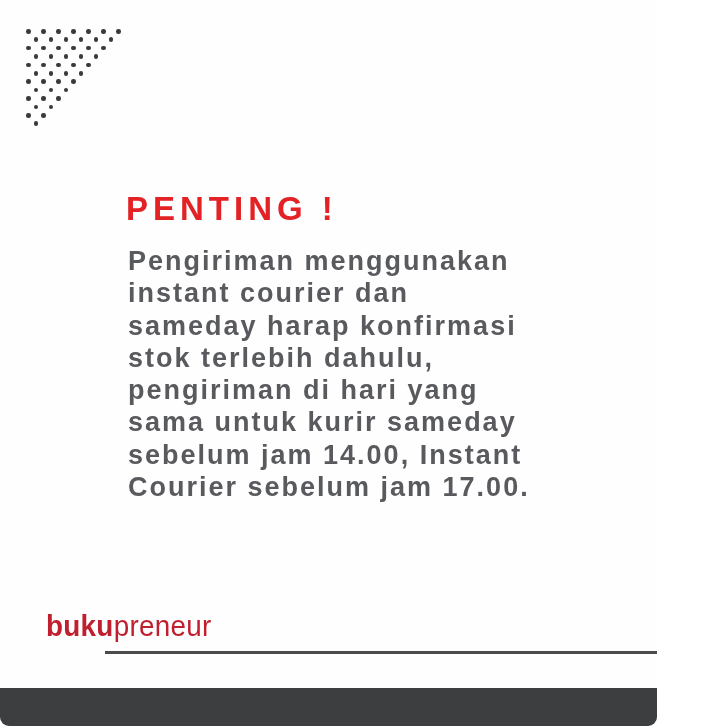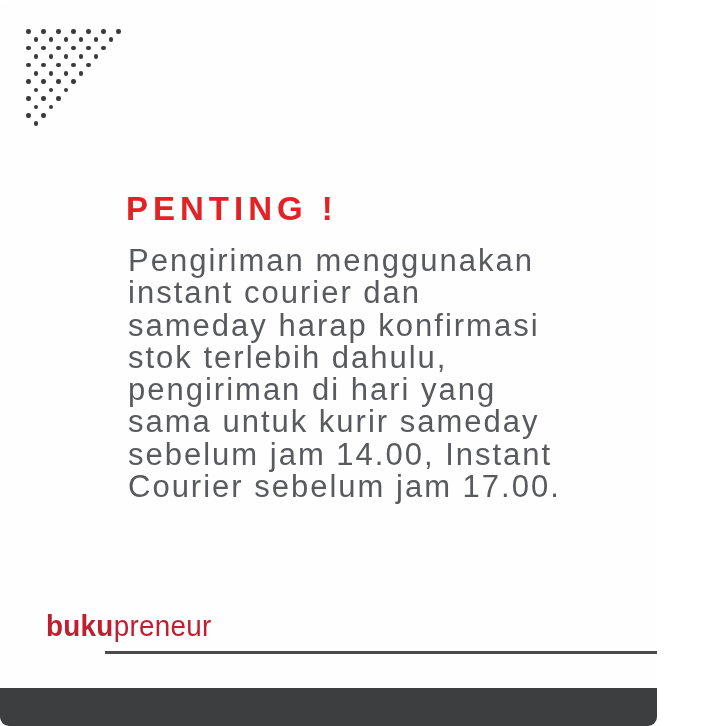--- a/index.html
+++ b/index.html
@@ -41,25 +41,26 @@
     left: 126px; top: 190px;
     font-size: 33px;
     font-weight: bold;
     letter-spacing: 5px;
     color: var(--accent-red);
   }
   .body-text {
     position: absolute;
     left: 128px; top: 245px;
     width: 440px;
-    font-size: 31px;
+    font-size: 27px;
     line-height: 32.3px;
     letter-spacing: 2px;
     color: var(--body-text);
     white-space: pre-line;
+    font-weight: bold;
   }
   .logo {
     position: absolute;
     left: 46px; top: 610px;
     font-size: 29px;
     color: var(--logo-red);
     letter-spacing: 0.3px;
     transform: scaleX(0.96);
     transform-origin: left center;
     white-space: nowrap;

